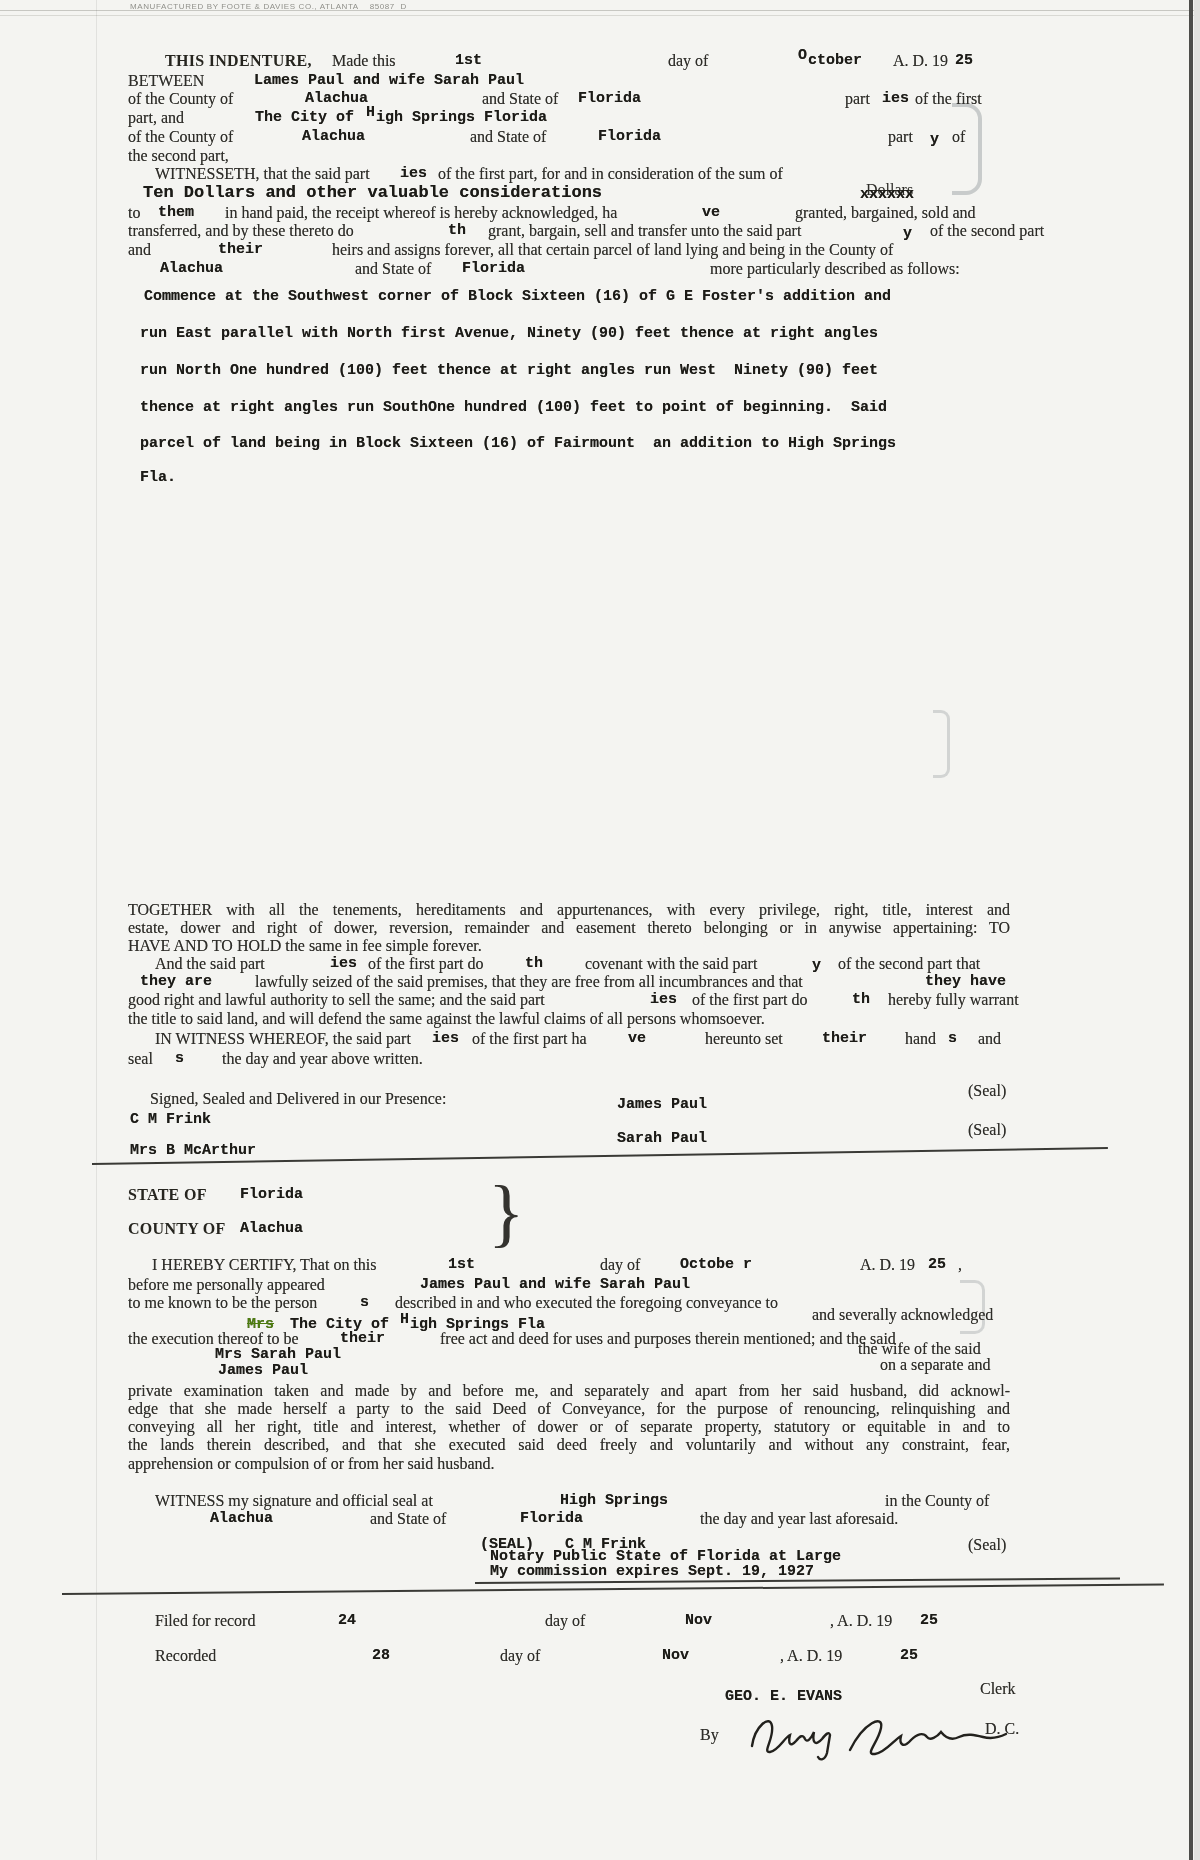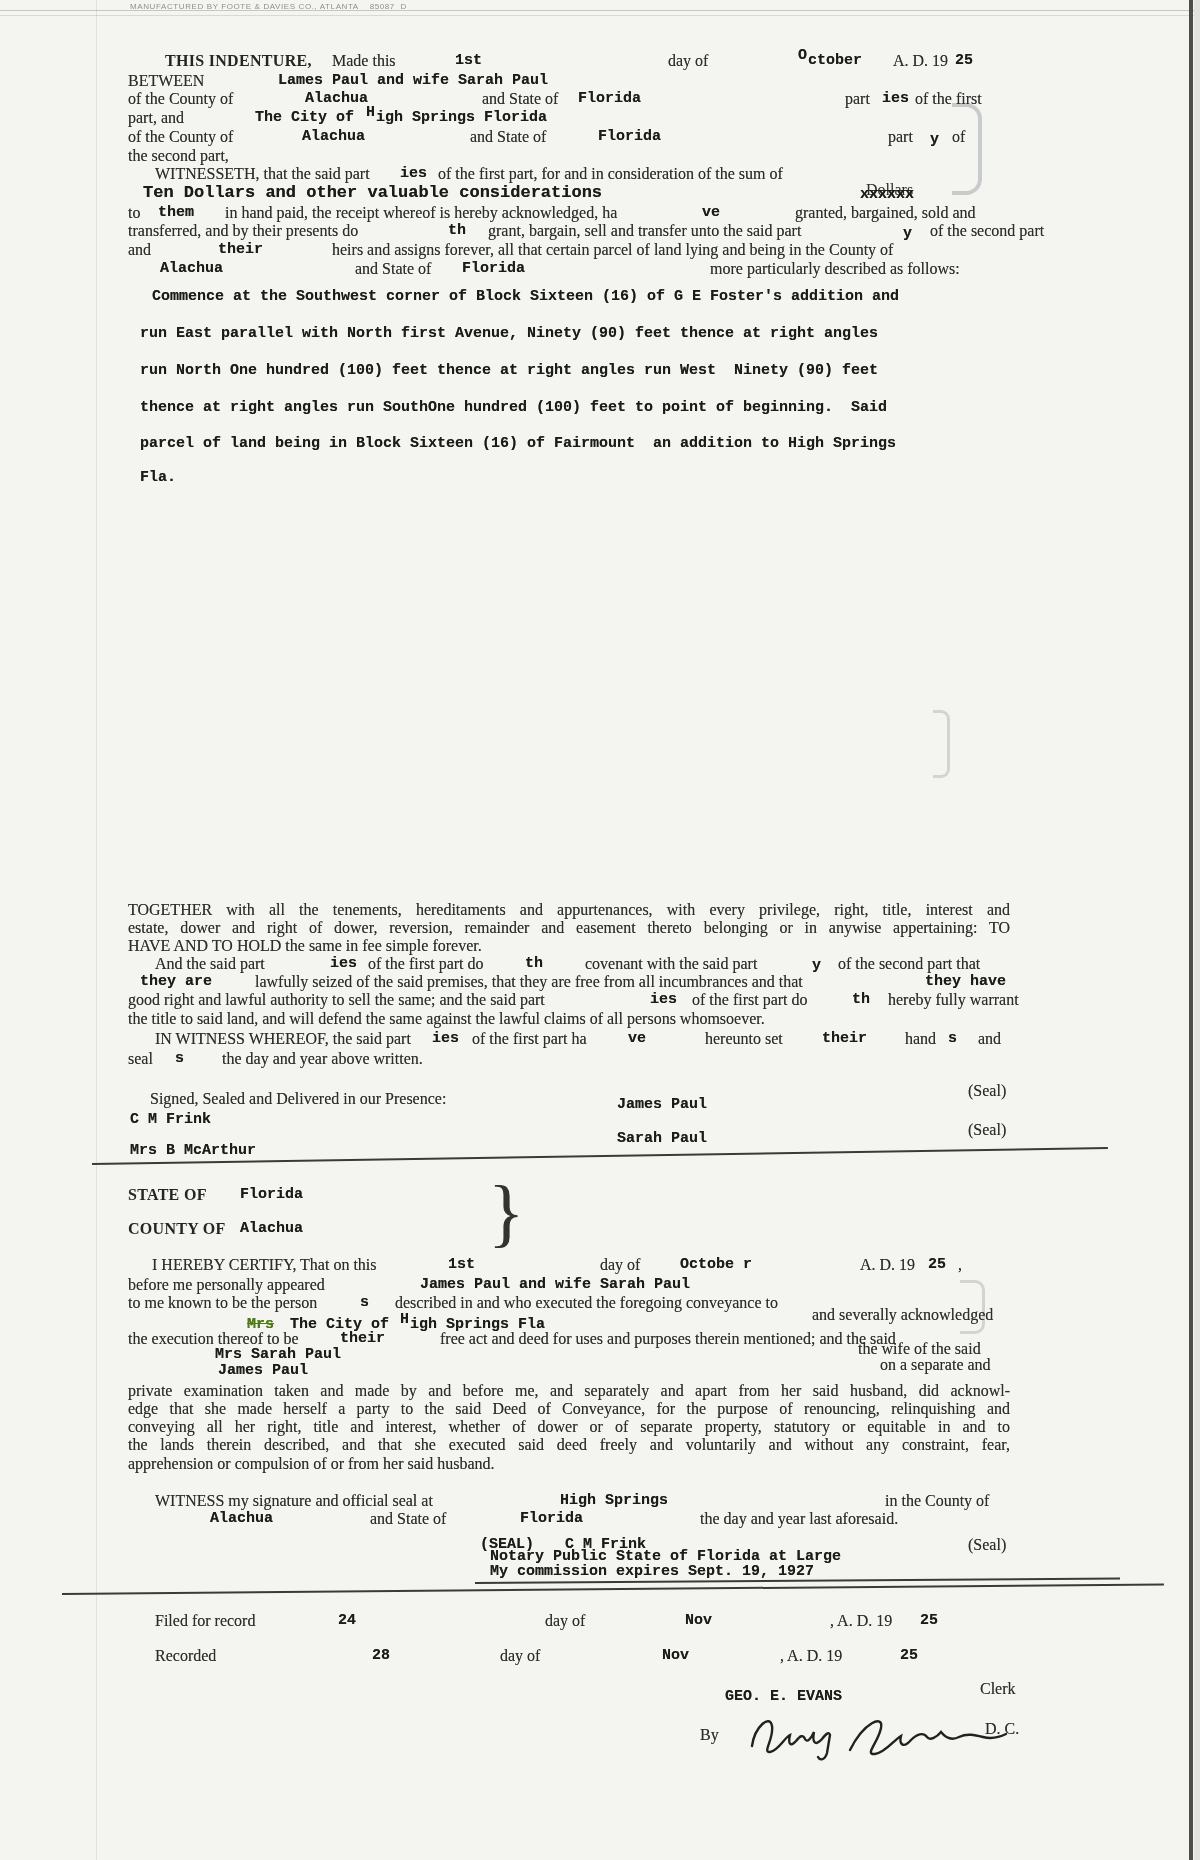--- a/index.html
+++ b/index.html
@@ -57,21 +57,21 @@
         <span class="seg p" style="left: 332px;">Made this</span>
         <span class="seg t" style="left: 455px;">1st</span>
         <span class="seg p" style="left: 668px;">day of</span>
         <span class="seg t" style="left: 798px; top: -5px;">O</span>
         <span class="seg t" style="left: 808px;">ctober</span>
         <span class="seg p" style="left: 893px;">A. D. 19</span>
         <span class="seg t" style="left: 955px;">25</span>
       </div>
       <div class="line" style="top: 72px;">
         <span class="seg p" style="left: 128px;">BETWEEN</span>
-        <span class="seg t" style="left: 278px; text-align: center;">Lames Paul and wife Sarah Paul</span>
+        <span class="seg t" style="left: 254px; text-align: center;">Lames Paul and wife Sarah Paul</span>
       </div>
       <div class="line" style="top: 90px;">
         <span class="seg p" style="left: 128px;">of the County of</span>
         <span class="seg t" style="left: 305px;">Alachua</span>
         <span class="seg p" style="left: 482px;">and State of</span>
         <span class="seg t" style="left: 578px;">Florida</span>
         <span class="seg p" style="left: 845px;">part</span>
         <span class="seg t" style="left: 882px;">ies</span>
         <span class="seg p" style="left: 915px;">of the first</span>
       </div>
@@ -104,39 +104,39 @@
         <span class="seg t" style="left: 860px; top: 3px;">xxxxxx</span>
       </div>
       <div class="line" style="top: 204px;">
         <span class="seg p" style="left: 128px;">to</span>
         <span class="seg t" style="left: 158px;">them</span>
         <span class="seg p" style="left: 225px;">in hand paid, the receipt whereof is hereby acknowledged, ha</span>
         <span class="seg t" style="left: 702px;">ve</span>
         <span class="seg p" style="left: 795px;">granted, bargained, sold and</span>
       </div>
       <div class="line" style="top: 222px;">
-        <span class="seg p" style="left: 128px;">transferred, and by their presents do</span>
+        <span class="seg p" style="left: 128px;">transferred, and by these thereto do</span>
         <span class="seg t" style="left: 448px;">th</span>
         <span class="seg p" style="left: 488px;">grant, bargain, sell and transfer unto the said part</span>
         <span class="seg t" style="left: 903px; top: 3px;">y</span>
         <span class="seg p" style="left: 930px;">of the second part</span>
       </div>
       <div class="line" style="top: 241px;">
         <span class="seg p" style="left: 128px;">and</span>
         <span class="seg t" style="left: 218px;">their</span>
         <span class="seg p" style="left: 332px;">heirs and assigns forever, all that certain parcel of land lying and being in the County of</span>
       </div>
       <div class="line" style="top: 260px;">
         <span class="seg t" style="left: 160px;">Alachua</span>
         <span class="seg p" style="left: 355px;">and State of</span>
         <span class="seg t" style="left: 462px;">Florida</span>
         <span class="seg p" style="left: 710px;">more particularly described as follows:</span>
       </div>
       <div class="line" style="top: 288px;">
-        <span class="seg t" style="left: 152px;">Commence at the Southwest corner of Block Sixteen (16) of G E Foster's addition and</span>
+        <span class="seg t" style="left: 144px;">Commence at the Southwest corner of Block Sixteen (16) of G E Foster's addition and</span>
       </div>
       <div class="line" style="top: 325px;">
         <span class="seg t" style="left: 140px;">run East parallel with North first Avenue, Ninety (90) feet thence at right angles</span>
       </div>
       <div class="line" style="top: 362px;">
         <span class="seg t" style="left: 140px;">run North One hundred (100) feet thence at right angles run West  Ninety (90) feet</span>
       </div>
       <div class="line" style="top: 399px;">
         <span class="seg t" style="left: 140px;">thence at right angles run SouthOne hundred (100) feet to point of beginning.  Said</span>
       </div>

